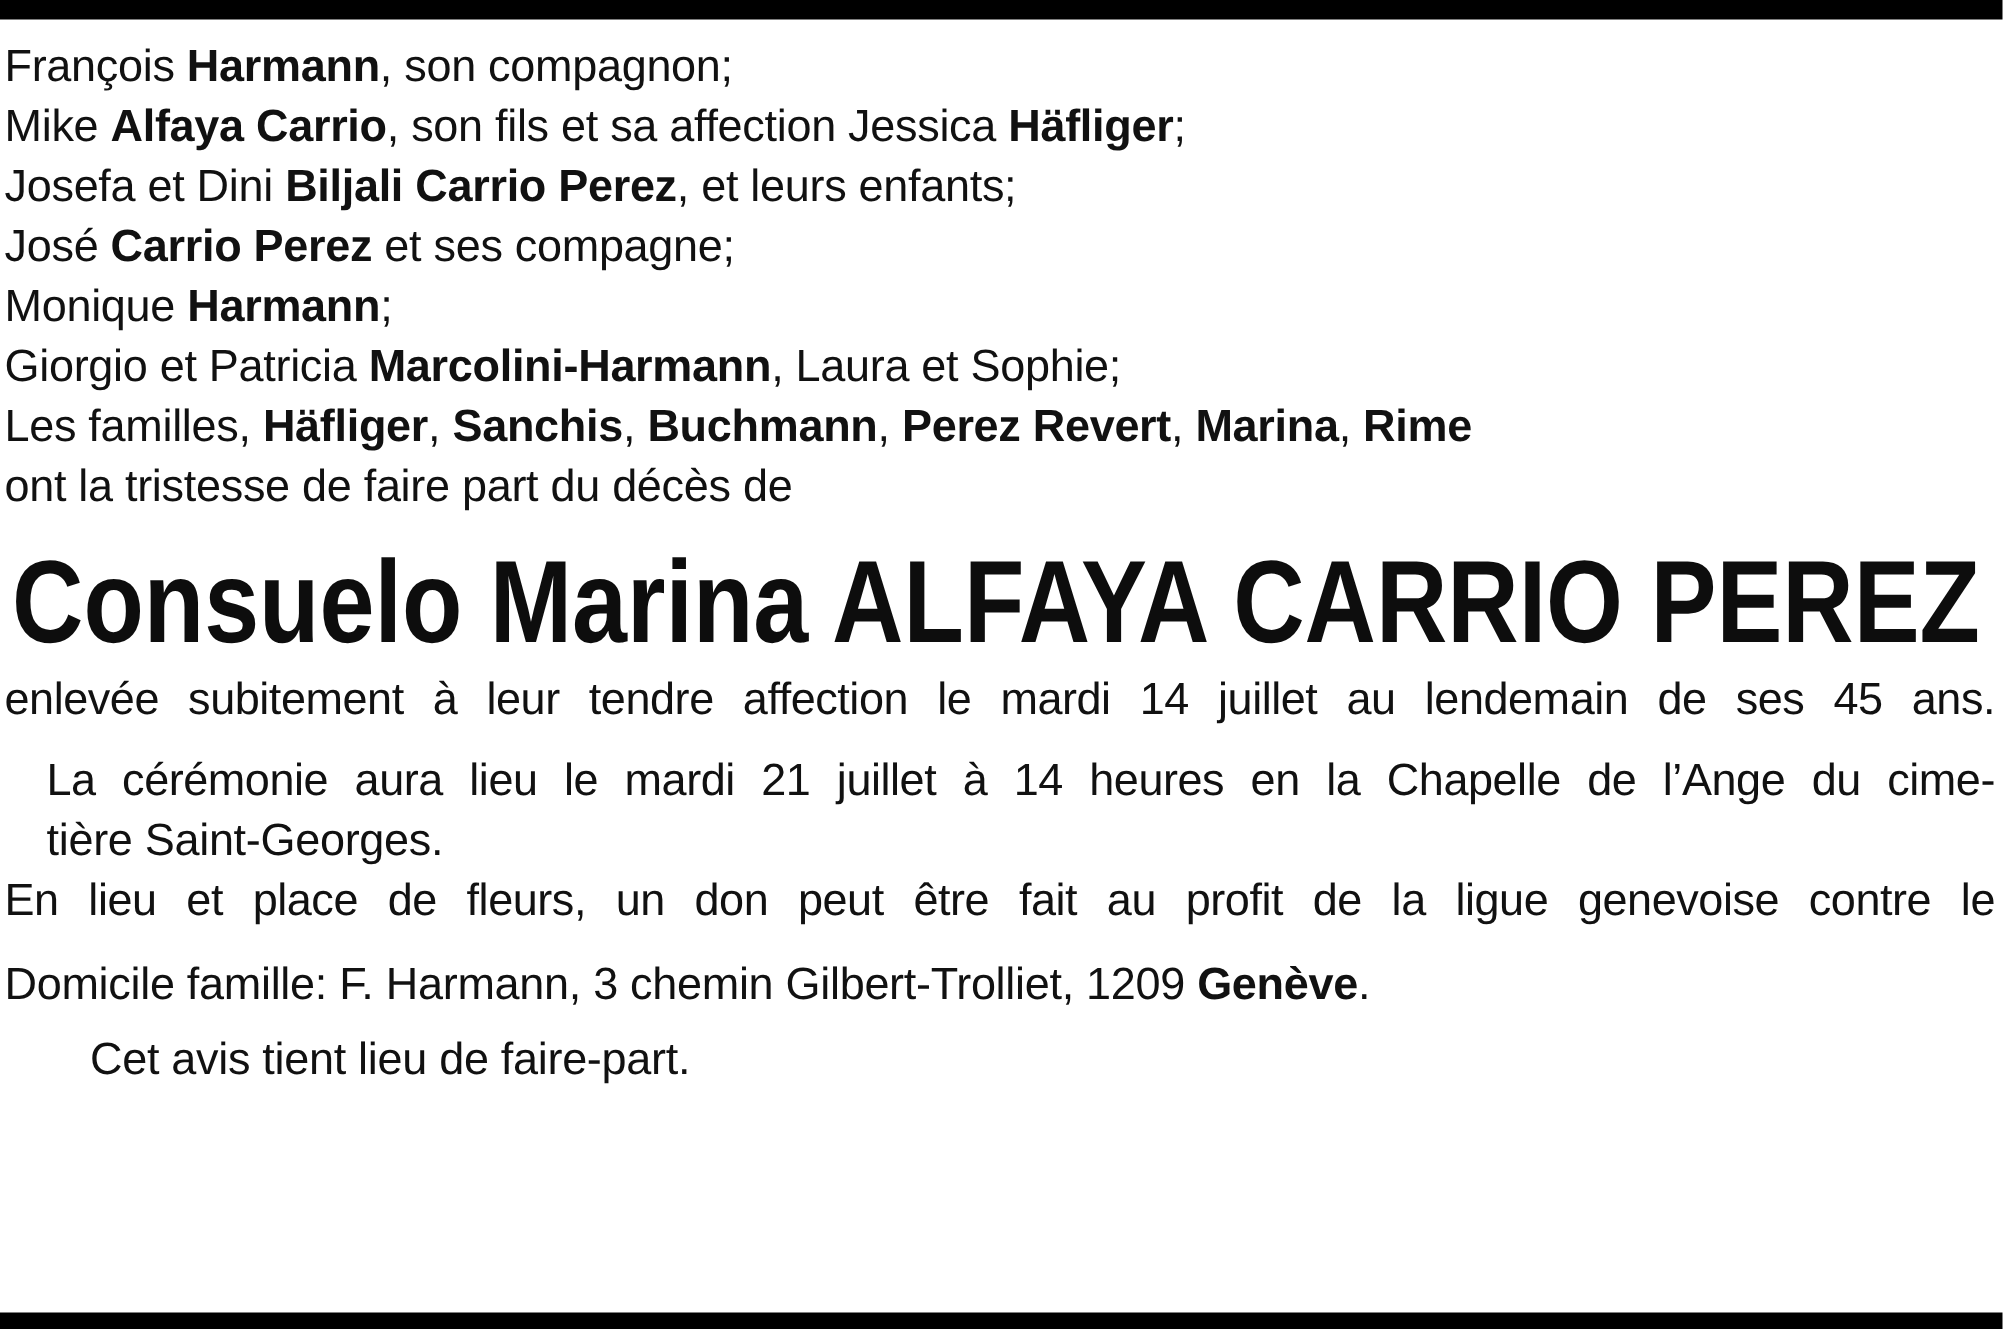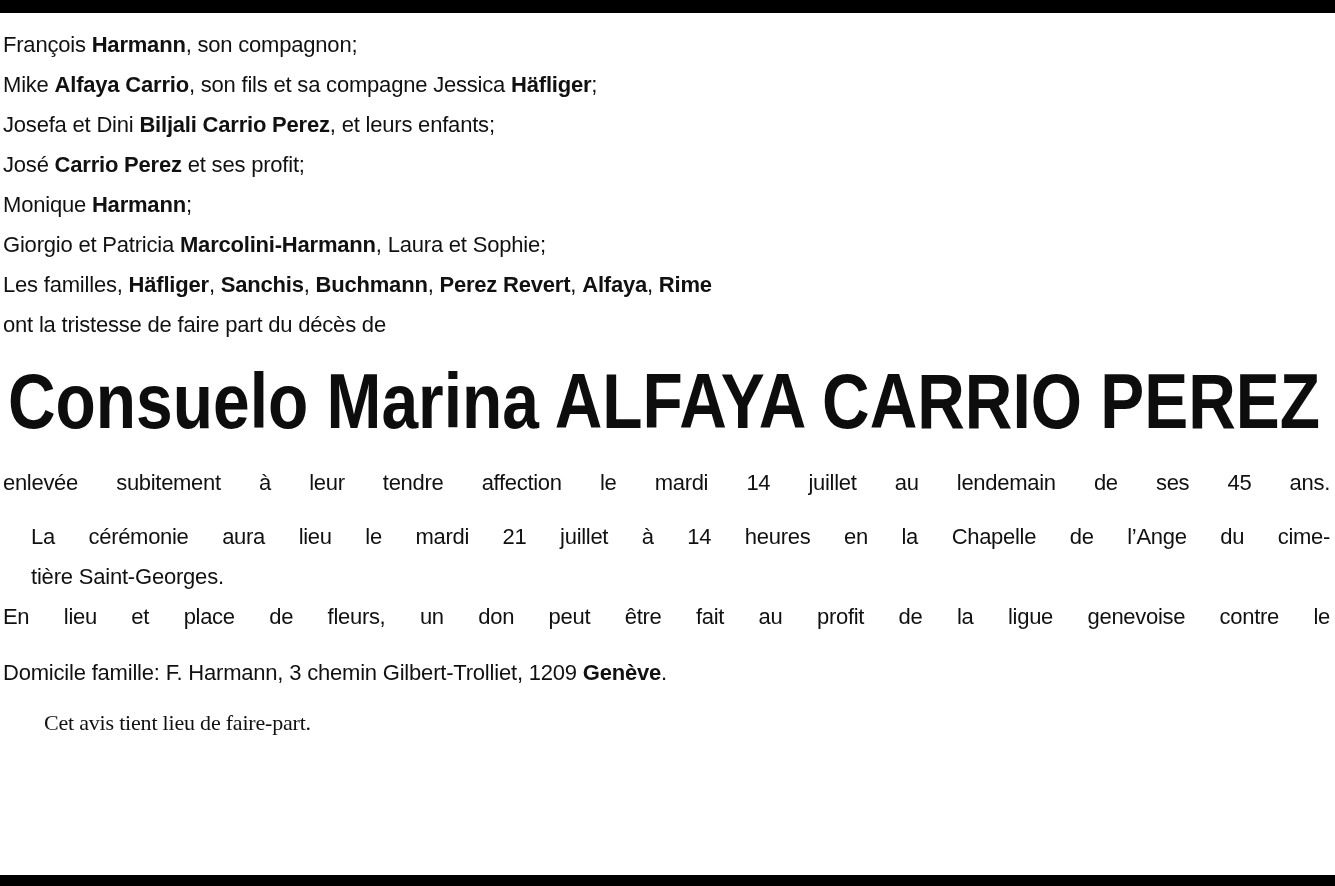--- a/index.html
+++ b/index.html
@@ -20,21 +20,21 @@
   }
   .bar-top { top: 0; height: 13px; }
   .bar-bottom { bottom: 0; height: 11px; }
   .content {
     position: absolute;
     top: 13px;
     left: 0;
     width: 1335px;
   }
   .line {
-    font-size: 22px;
+    font-size: 30px;
     line-height: 40px;
     letter-spacing: -0.2px;
     padding: 0 5px 0 3px;
     white-space: normal;
   }
   .b { font-weight: 700; }
   .just {
     text-align: justify;
     text-align-last: justify;
     letter-spacing: -0.3px;
@@ -43,40 +43,40 @@
   .headline-svg {
     display: block;
     margin-top: 14px;
   }
   .headline-text {
     font-family: "Liberation Sans", "DejaVu Sans", sans-serif;
     font-weight: 700;
     font-size: 78px;
     fill: #0d0d0d;
   }
-  .death    { margin-top: 16px; }
+  .death    { margin-top: 0; }
   .ceremony { margin-top: 14px; margin-left: 28px; }
   .domicile { margin-top: 16px; }
-  .closing  { margin-top: 10px; padding-left: 44px; font-family: Liberation Serif, serif; }
+  .closing  { margin-top: 10px; padding-left: 60px; }
 </style>
 </head>
 <body>
 
 <div class="bar bar-top"></div>
 
 <div class="content">
 
   <div class="intro">
     <div class="line"><span>François </span><span class="b">Harmann</span><span>, son compagnon;</span></div>
-    <div class="line"><span>Mike </span><span class="b">Alfaya Carrio</span><span>, son fils et sa compagne Jessica </span><span class="b">Häfliger</span><span>;</span></div>
+    <div class="line"><span>Mike </span><span class="b">Alfaya Carrio</span><span>, son fils et sa affection Jessica </span><span class="b">Häfliger</span><span>;</span></div>
     <div class="line"><span>Josefa et Dini </span><span class="b">Biljali Carrio Perez</span><span>, et leurs enfants;</span></div>
-    <div class="line"><span>José </span><span class="b">Carrio Perez</span><span> et ses profit;</span></div>
+    <div class="line"><span>José </span><span class="b">Carrio Perez</span><span> et ses compagne;</span></div>
     <div class="line"><span>Monique </span><span class="b">Harmann</span><span>;</span></div>
     <div class="line"><span>Giorgio et Patricia </span><span class="b">Marcolini-Harmann</span><span>, Laura et Sophie;</span></div>
-    <div class="line"><span>Les familles, </span><span class="b">Häfliger</span><span>, </span><span class="b">Sanchis</span><span>, </span><span class="b">Buchmann</span><span>, </span><span class="b">Perez Revert</span><span>, </span><span class="b">Alfaya</span><span>, </span><span class="b">Rime</span></div>
+    <div class="line"><span>Les familles, </span><span class="b">Häfliger</span><span>, </span><span class="b">Sanchis</span><span>, </span><span class="b">Buchmann</span><span>, </span><span class="b">Perez Revert</span><span>, </span><span class="b">Marina</span><span>, </span><span class="b">Rime</span></div>
     <div class="line"><span>ont la tristesse de faire part du décès de</span></div>
   </div>
 
   <svg class="headline-svg" width="1335" height="88" viewBox="0 0 1335 88">
     <text class="headline-text" x="8" y="69" textLength="1312" lengthAdjust="spacingAndGlyphs">Consuelo Marina ALFAYA CARRIO PEREZ</text>
   </svg>
 
   <div class="line just death">enlevée subitement à leur tendre affection le mardi 14 juillet au lendemain de ses 45 ans.</div>
 
   <div class="ceremony">

